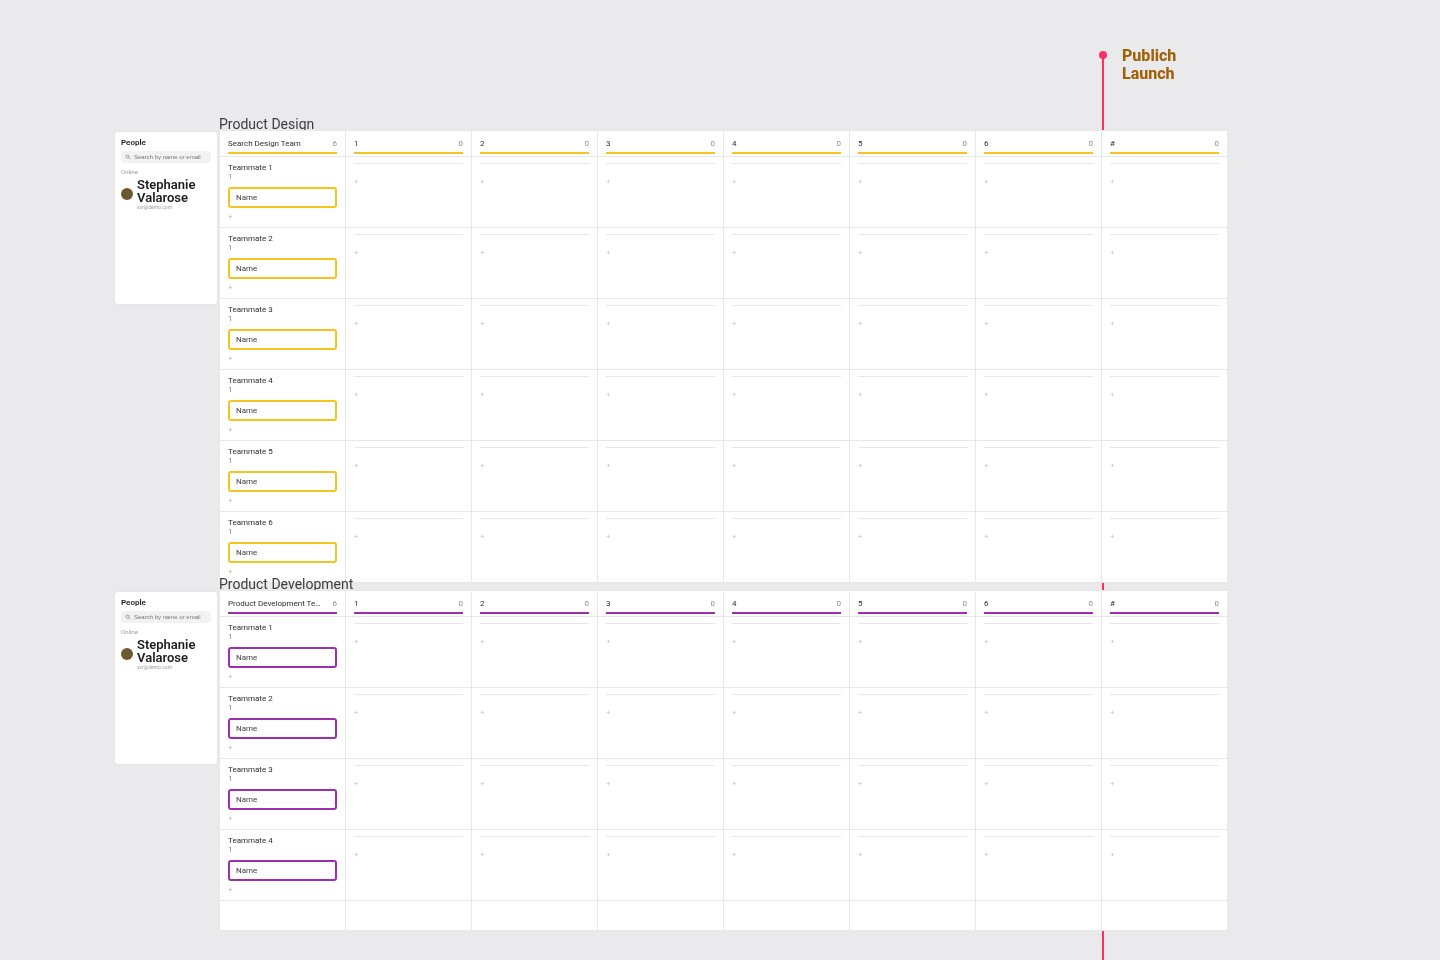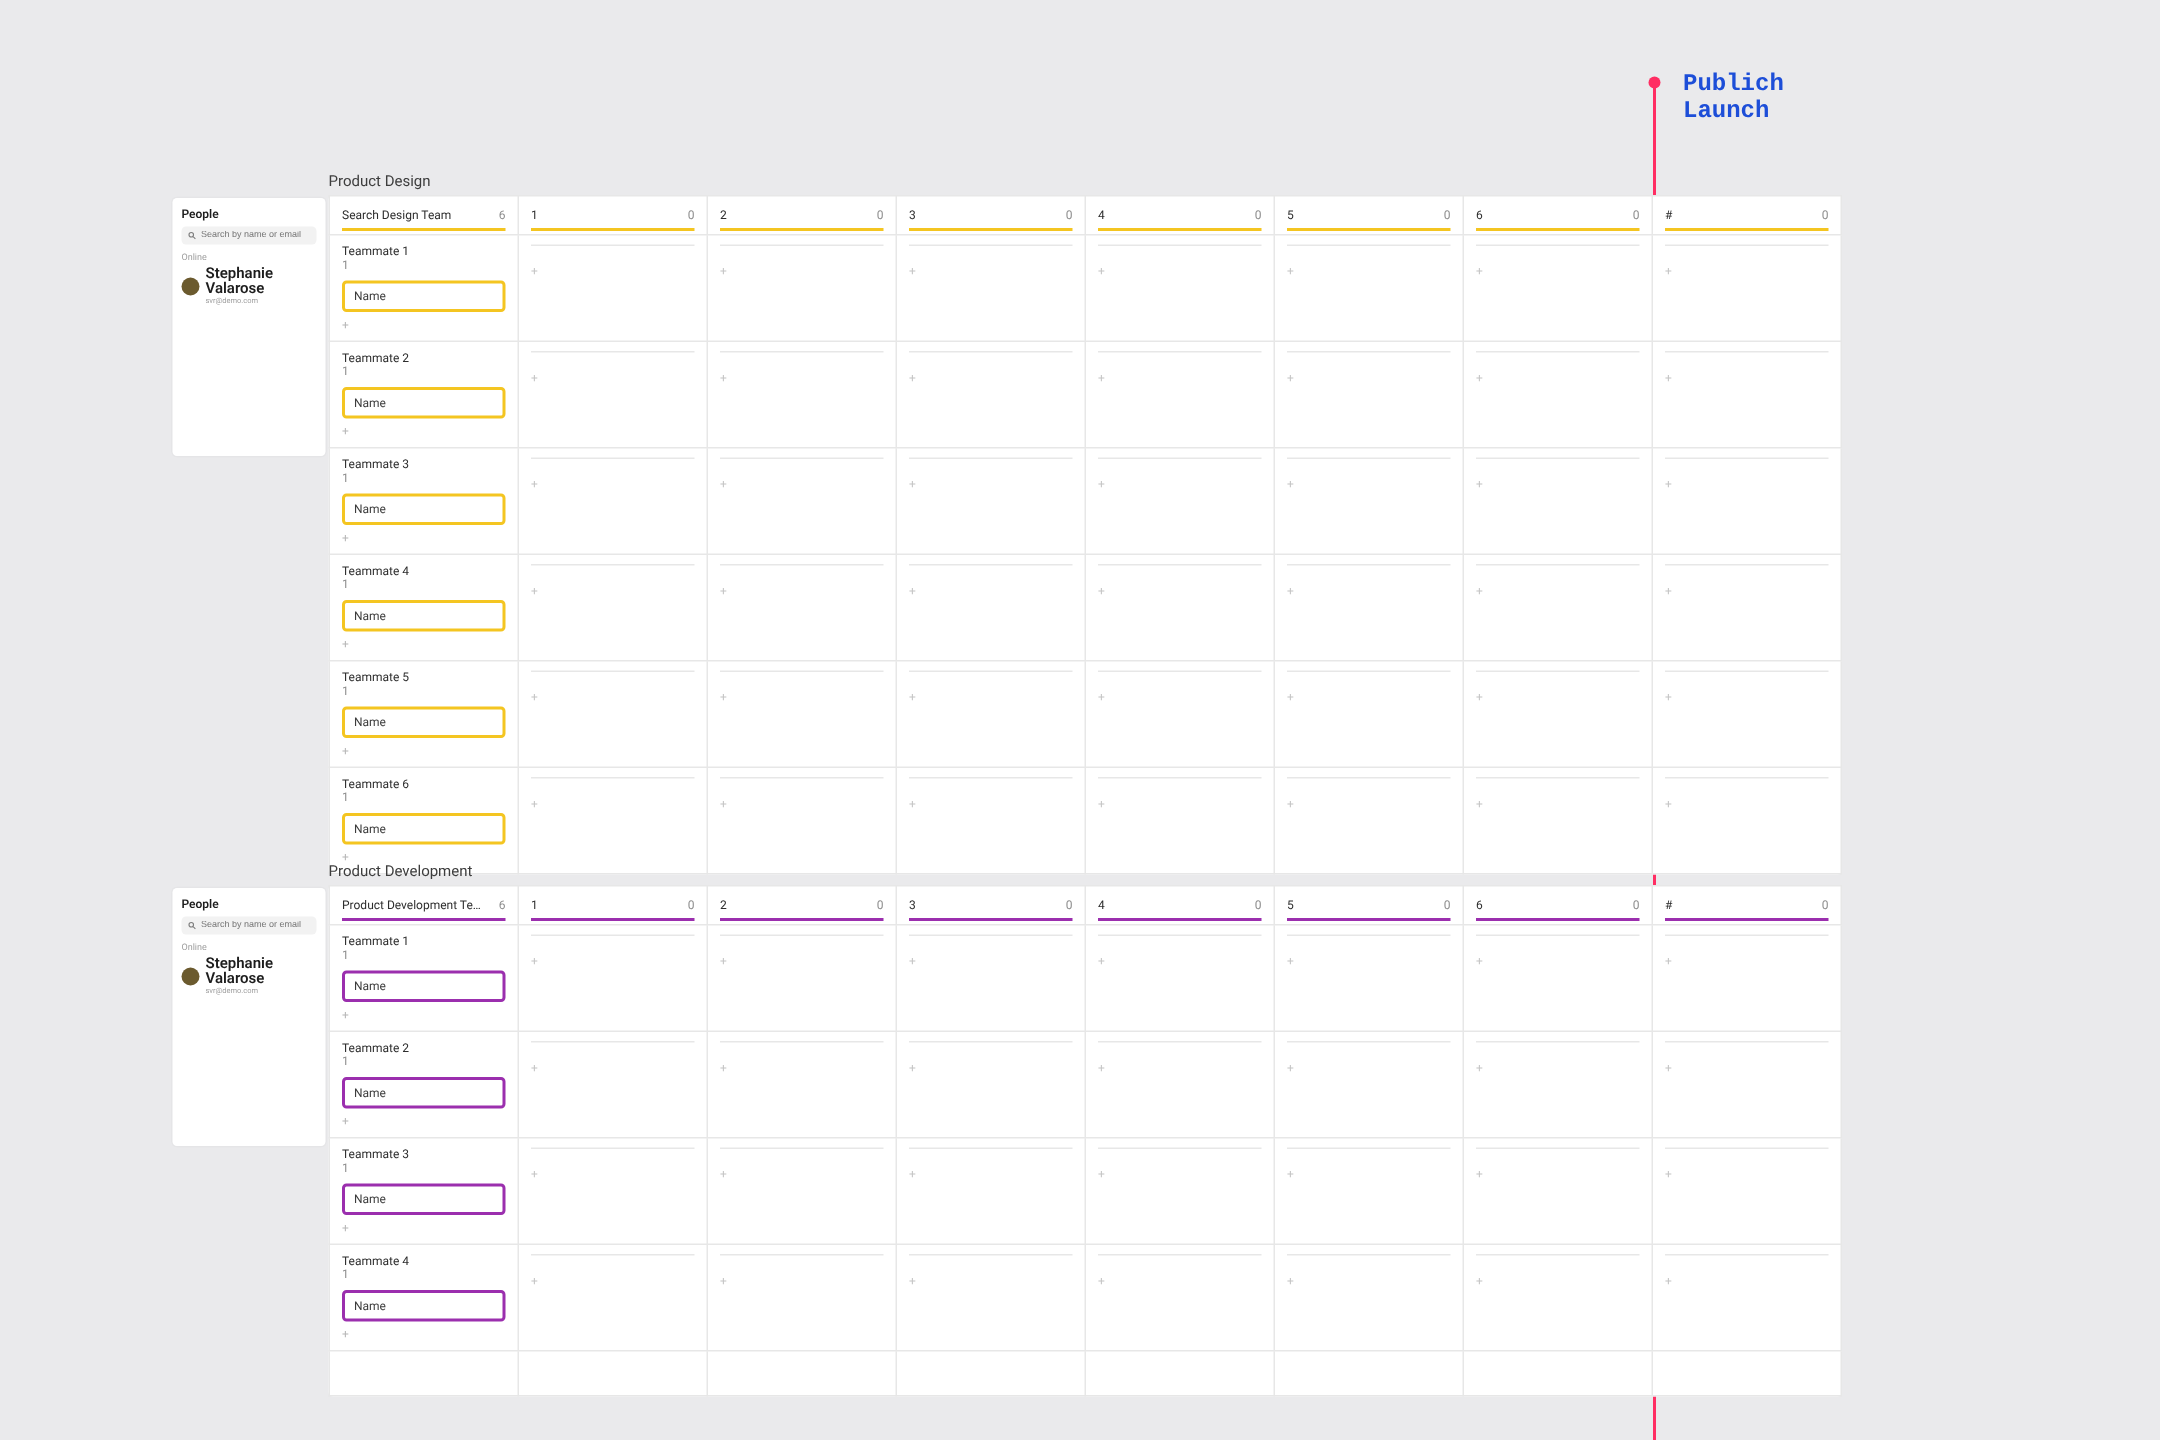--- a/index.html
+++ b/index.html
@@ -30,28 +30,27 @@
     background: #ff2e63;
     border-radius: 50%;
     transform: translate(-50%, -50%);
   }
   .launch-label {
     position: absolute;
     top: 47px; left: 1122px;
     font-weight: 800;
     font-size: 16px;
     line-height: 1.15;
-    color: #1d4ed8;
-    font-family: Liberation Mono, monospace;
+    color: #a16207;
   }
 
   
   .section-title {
     position: absolute;
-    font-size: 10px;
+    font-size: 14px;
     color: #3d3d3d;
   }
 
   
   .people-panel {
     position: absolute;
     width: 102px;
     background: #fff;
     border-radius: 3px;
     padding: 6px 6px 8px 6px;
@@ -71,21 +70,21 @@
   }
   .search-input {
     border: none; background: transparent;
     font-size: 6px; color: #8a8a8a;
     padding-left: 3px; outline: none;
     width: 100%;
   }
   .online-label { font-size: 6px; color: #9d9d9d; margin-top: 5px; }
   .user-row { display:flex; align-items:center; margin-top:3px; }
   .avatar { width:12px; height:12px; border-radius:50%; background:#6b5a2e; margin-right:4px; flex:0 0 auto; }
-  .user-name { font-size:10px; font-weight:600; color:#1d1d1d; line-height:1; }
+  .user-name { font-size:13px; font-weight:600; color:#1d1d1d; line-height:1; }
   .user-sub  { font-size:5px; color:#9d9d9d; line-height:1; margin-top:1px;}
 
   
   .board {
     position: absolute;
     background: #fff;
     border-radius: 3px;
   }
   .board table { border-collapse: collapse; width:100%; table-layout: fixed; }
   .board td { border: 1px solid #e7e7e7; vertical-align: top; }

